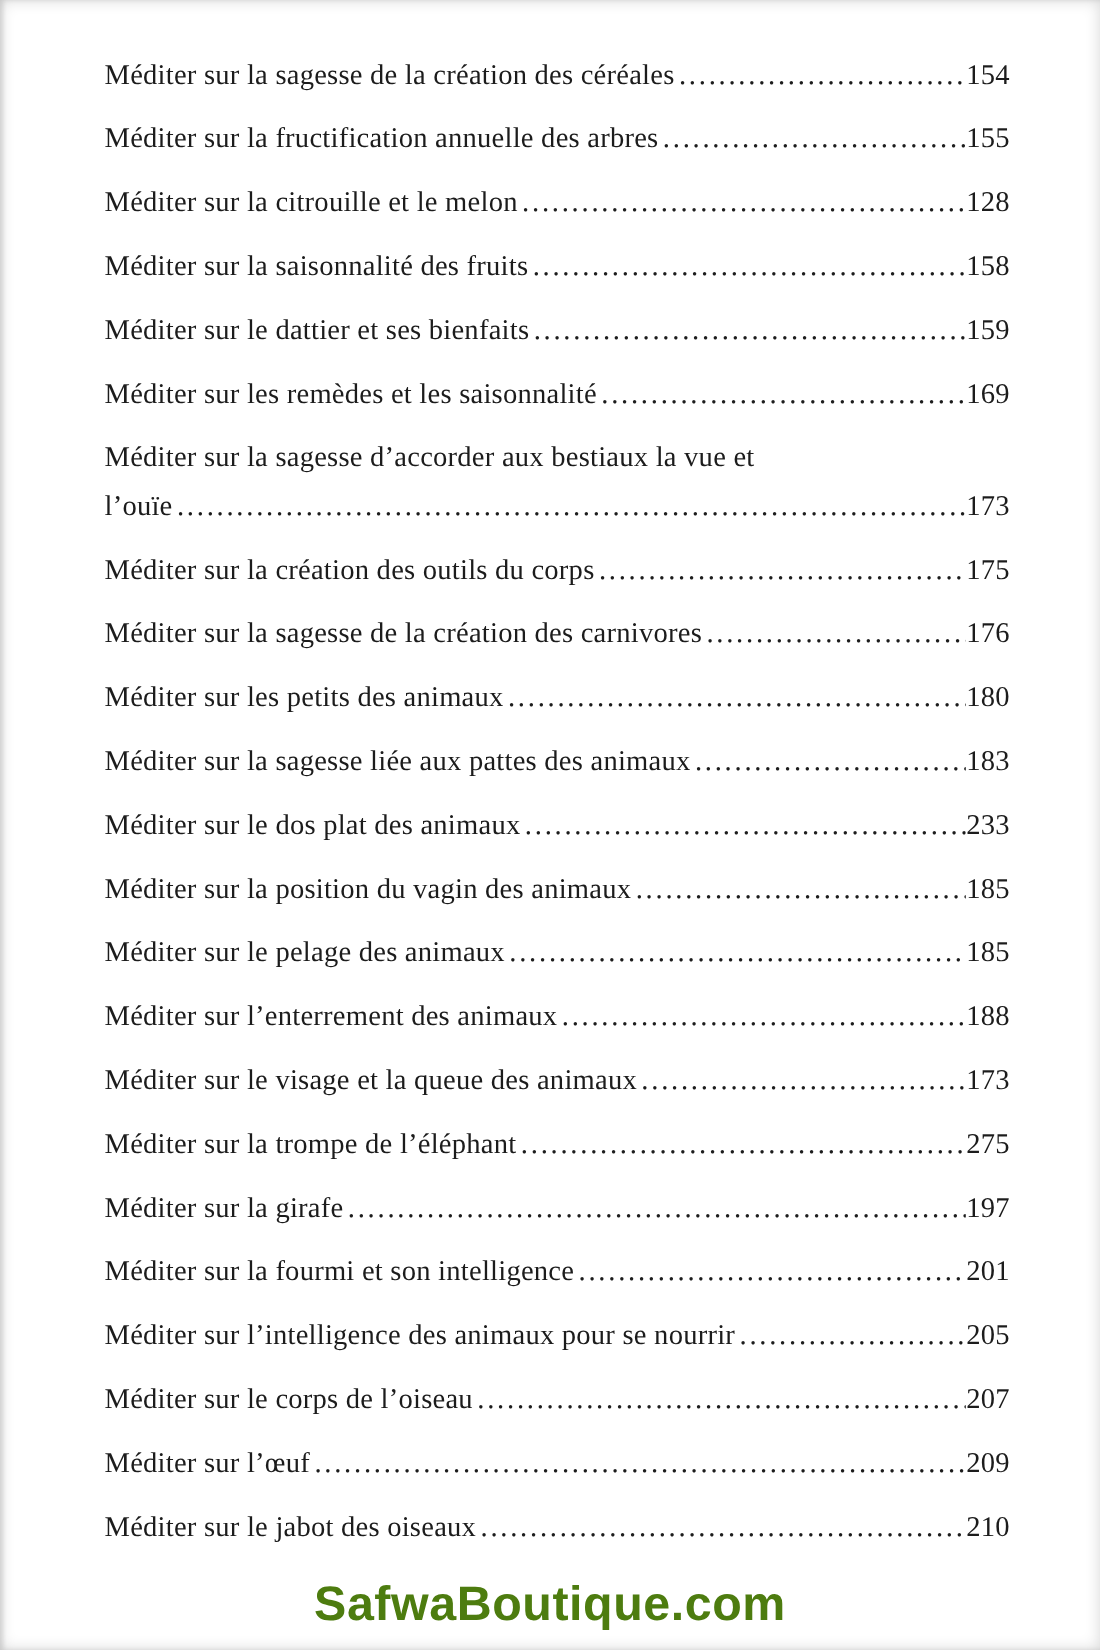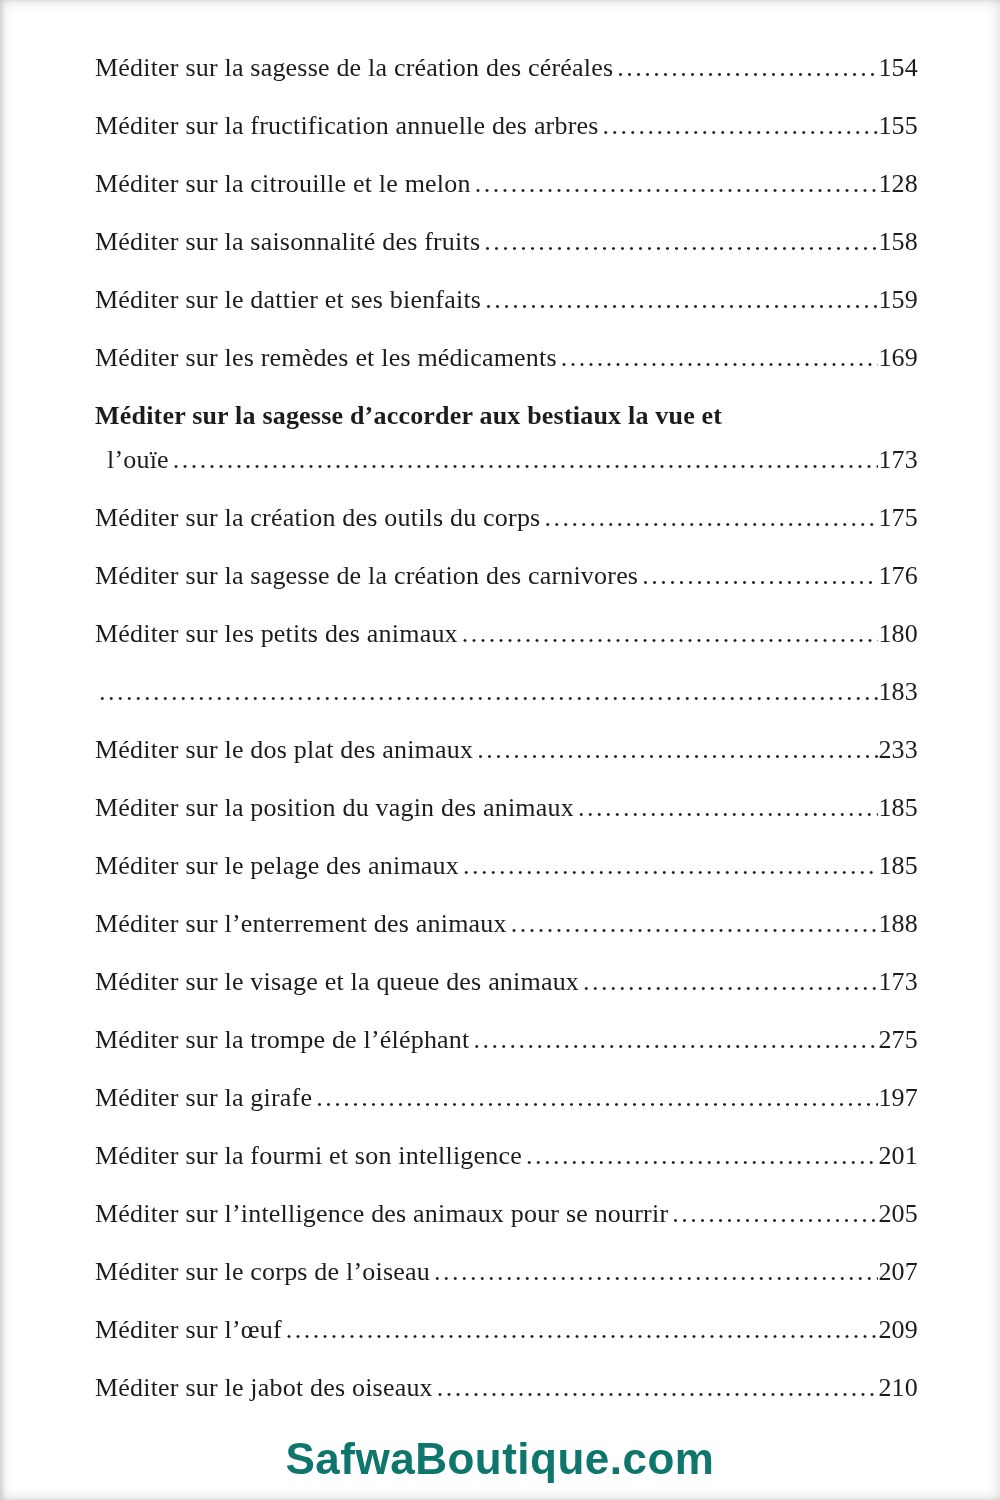--- a/index.html
+++ b/index.html
@@ -34,26 +34,24 @@
     line-height: 44px;
     margin-bottom: 14px;
     letter-spacing: 0.2px;
   }
   .toc-entry.two-line {
     display: block;
   }
   .toc-entry.two-line .wrap-line {
     display: block;
     white-space: nowrap;
-    font-weight: bold;
   }
   .toc-entry.two-line .cont-line {
     display: flex;
     align-items: baseline;
-    margin-left: 12px;
   }
   .toc-title {
     white-space: nowrap;
     flex: 0 0 auto;
   }
   .leader {
     flex: 1 1 auto;
     overflow: hidden;
     white-space: nowrap;
     letter-spacing: 2.5px;
@@ -69,21 +67,21 @@
   .watermark {
     position: absolute;
     left: 0;
     right: 0;
     bottom: 16px;
     text-align: center;
     font-family: "Liberation Sans", "DejaVu Sans", sans-serif;
     font-weight: bold;
     font-size: 44px;
     letter-spacing: 0.5px;
-    color: #0f766e;
+    color: #4d7c0f;
   }
 </style>
 </head>
 <body>
 
 <div class="page">
   <div id="toc-list">
       <div class="toc-entry">
         <span class="toc-title">Méditer sur la sagesse de la création des céréales</span>
         <span class="leader">................................................................................................................................................................</span>
@@ -103,21 +101,21 @@
         <span class="toc-title">Méditer sur la saisonnalité des fruits</span>
         <span class="leader">................................................................................................................................................................</span>
         <span class="page-num">158</span>
       </div>
       <div class="toc-entry">
         <span class="toc-title">Méditer sur le dattier et ses bienfaits</span>
         <span class="leader">................................................................................................................................................................</span>
         <span class="page-num">159</span>
       </div>
       <div class="toc-entry">
-        <span class="toc-title">Méditer sur les remèdes et les médicaments</span>
+        <span class="toc-title">Méditer sur les remèdes et les saisonnalité</span>
         <span class="leader">................................................................................................................................................................</span>
         <span class="page-num">169</span>
       </div>
       <div class="toc-entry two-line">
         <span class="wrap-line">Méditer sur la sagesse d’accorder aux bestiaux la vue et</span>
         <span class="cont-line">
           <span class="toc-title">l’ouïe</span>
           <span class="leader">................................................................................................................................................................</span>
           <span class="page-num">173</span>
         </span>
@@ -131,20 +129,21 @@
         <span class="toc-title">Méditer sur la sagesse de la création des carnivores</span>
         <span class="leader">................................................................................................................................................................</span>
         <span class="page-num">176</span>
       </div>
       <div class="toc-entry">
         <span class="toc-title">Méditer sur les petits des animaux</span>
         <span class="leader">................................................................................................................................................................</span>
         <span class="page-num">180</span>
       </div>
       <div class="toc-entry">
+        <span class="toc-title">Méditer sur la sagesse liée aux pattes des animaux</span>
         <span class="leader">................................................................................................................................................................</span>
         <span class="page-num">183</span>
       </div>
       <div class="toc-entry">
         <span class="toc-title">Méditer sur le dos plat des animaux</span>
         <span class="leader">................................................................................................................................................................</span>
         <span class="page-num">233</span>
       </div>
       <div class="toc-entry">
         <span class="toc-title">Méditer sur la position du vagin des animaux</span>

